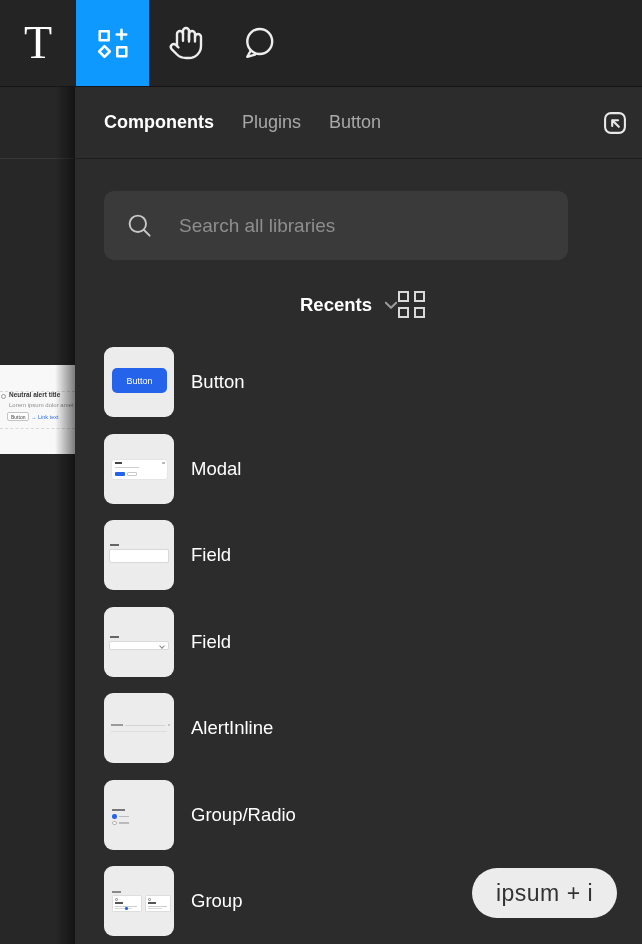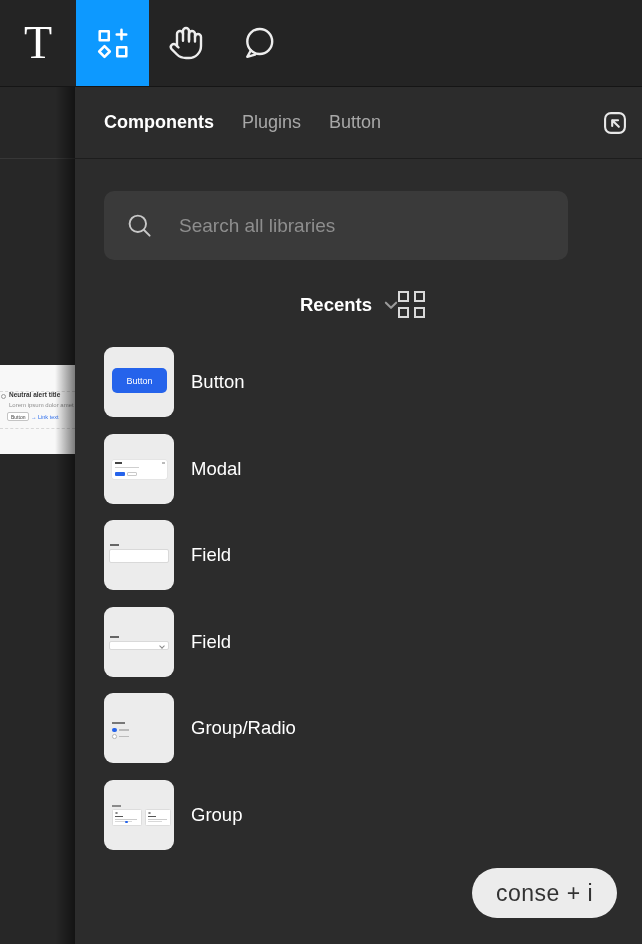--- a/index.html
+++ b/index.html
@@ -242,20 +242,29 @@
       </li>
 
       <li class="row">
         <div class="thumb">
           <div class="abs mini-label2"></div>
           <div class="abs mini-select"></div>
         </div>
         <span class="row-label">Field</span>
       </li>
 
+      <li class="row">
+        <div class="thumb">
+          <div class="abs ai-seg"></div>
+          <div class="abs ai-line1"></div>
+          <div class="abs ai-x"></div>
+          <div class="abs ai-line2"></div>
+        </div>
+        <span class="row-label">AlertInline</span>
+      </li>
 
       <li class="row">
         <div class="thumb">
           <div class="abs gr-label"></div>
           <div class="abs gr-r1"></div>
           <div class="abs gr-t1"></div>
           <div class="abs gr-r2"></div>
           <div class="abs gr-t2"></div>
         </div>
         <span class="row-label">Group/Radio</span>
@@ -276,16 +285,16 @@
             <div class="abs gc-title"></div>
             <div class="abs gc-line"></div>
             <div class="abs gc-line2"></div>
           </div>
         </div>
         <span class="row-label">Group</span>
       </li>
 
     </ul>
 
-    <div class="shortcut-badge">conse + i</div>
+    <div class="shortcut-badge">ipsum + i</div>
 
   </section>
 </div>
 
 </body></html>

